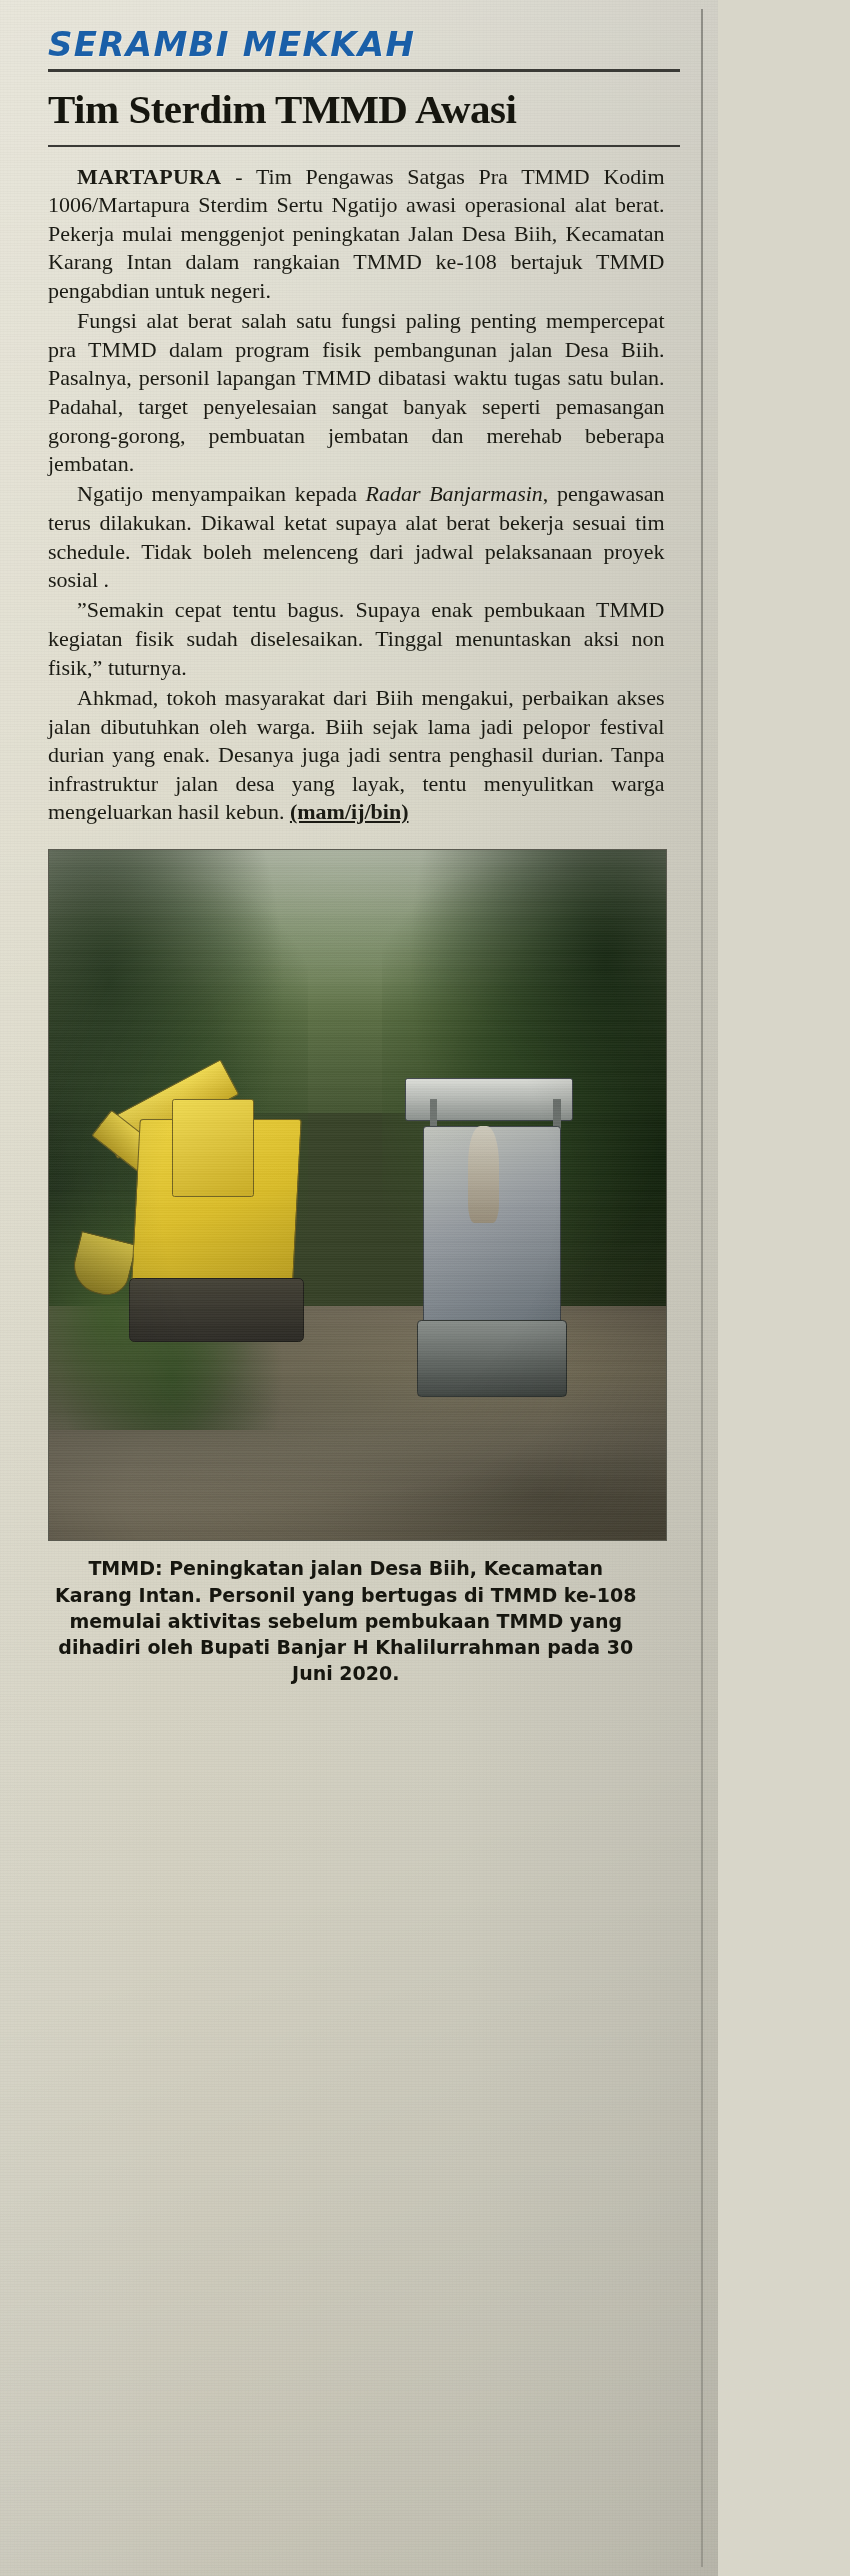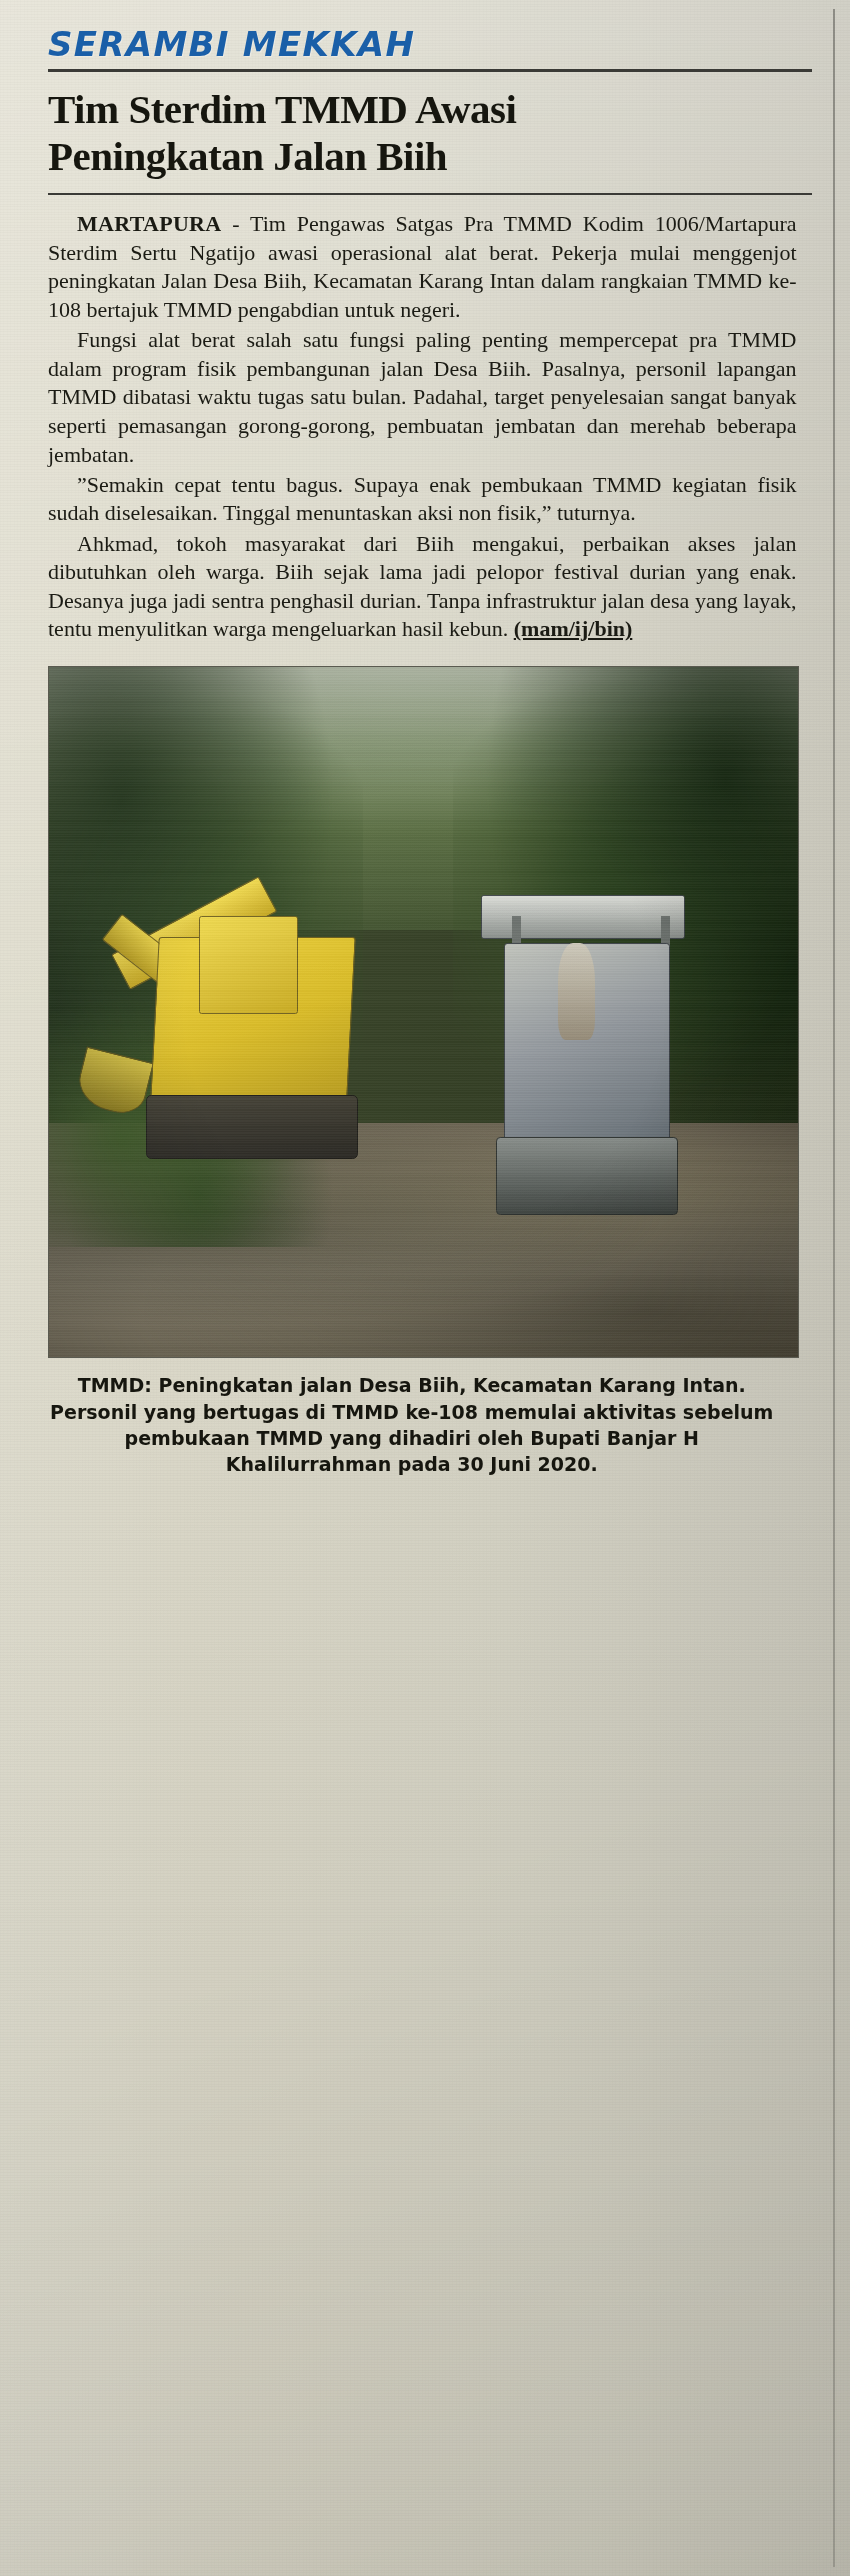--- a/index.html
+++ b/index.html
@@ -8,21 +8,21 @@
   }
   body {
     width: 850px;
     height: 2576px;
     background: #d8d6c9;
     font-family: "Liberation Serif", serif;
     overflow: hidden;
   }
   .page {
     position: relative;
-    width: 850px;
+    width: 718px;
     height: 2576px;
     background:
       linear-gradient(155deg, rgba(255,255,255,0.30) 0%, rgba(255,255,255,0.04) 35%, rgba(0,0,0,0.05) 70%, rgba(0,0,0,0.12) 100%),
       linear-gradient(85deg, #e2e0d2 0%, #dedbcb 25%, #d9d7c8 55%, #cfcdc0 80%, #c6c4b8 100%);
     box-sizing: border-box;
   }
   
   .grain {
     position: absolute;
     inset: 0;
@@ -281,27 +281,27 @@
   <div class="grain"></div>
   <div class="col-rule"></div>
 
   <div class="content">
 
     <div class="masthead">SERAMBI MEKKAH</div>
     <div class="rule-thick"></div>
 
     <h1 class="headline">
       <span>Tim Sterdim TMMD Awasi</span><br>
-      <span>Peningkatan Jalan Biih</span>
     </h1>
     <div class="rule-thin"></div>
 
     <div class="article">
       <p class="first"><span class="dateline">MARTAPURA</span><span> - Tim Pengawas Satgas Pra TMMD Kodim 1006/Martapura Sterdim Sertu Ngatijo awasi operasional alat berat. Pekerja mulai menggenjot peningkatan Jalan Desa Biih, Kecamatan Karang Intan dalam rangkaian TMMD ke-108 bertajuk TMMD pengabdian untuk negeri.</span></p>
       <p>Fungsi alat berat salah satu fungsi paling penting mempercepat pra TMMD dalam program fisik pembangunan jalan Desa Biih. Pasalnya, personil lapangan TMMD dibatasi waktu tugas satu bulan. Padahal, target penyelesaian sangat banyak seperti pemasangan gorong-gorong, pembuatan jembatan dan merehab beberapa jembatan.</p>
+      <p><span>Ngatijo menyampaikan kepada </span><span class="ital">Radar Banjarmasin</span><span>, pengawasan terus dilakukan. Dikawal ketat supaya alat berat bekerja sesuai tim schedule. Tidak boleh melenceng dari jadwal pelaksanaan proyek sosial .</span></p>
       <p>”Semakin cepat tentu bagus. Supaya enak pembukaan TMMD kegiatan fisik sudah diselesaikan. Tinggal menuntaskan aksi non fisik,” tuturnya.</p>
       <p><span>Ahkmad, tokoh masyarakat dari Biih mengakui, perbaikan akses jalan dibutuhkan oleh warga. Biih sejak lama jadi pelopor festival durian yang enak. Desanya juga jadi sentra penghasil durian. Tanpa infrastruktur jalan desa yang layak, tentu menyulitkan warga mengeluarkan hasil kebun. </span><span class="credit">(mam/ij/bin)</span></p>
     </div>
 
     <div class="photo-wrap">
       <div class="photo">
         <div class="ph-sky"></div>
         <div class="ph-tree-left"></div>
         <div class="ph-tree-right"></div>
         <div class="ph-ground"></div>

